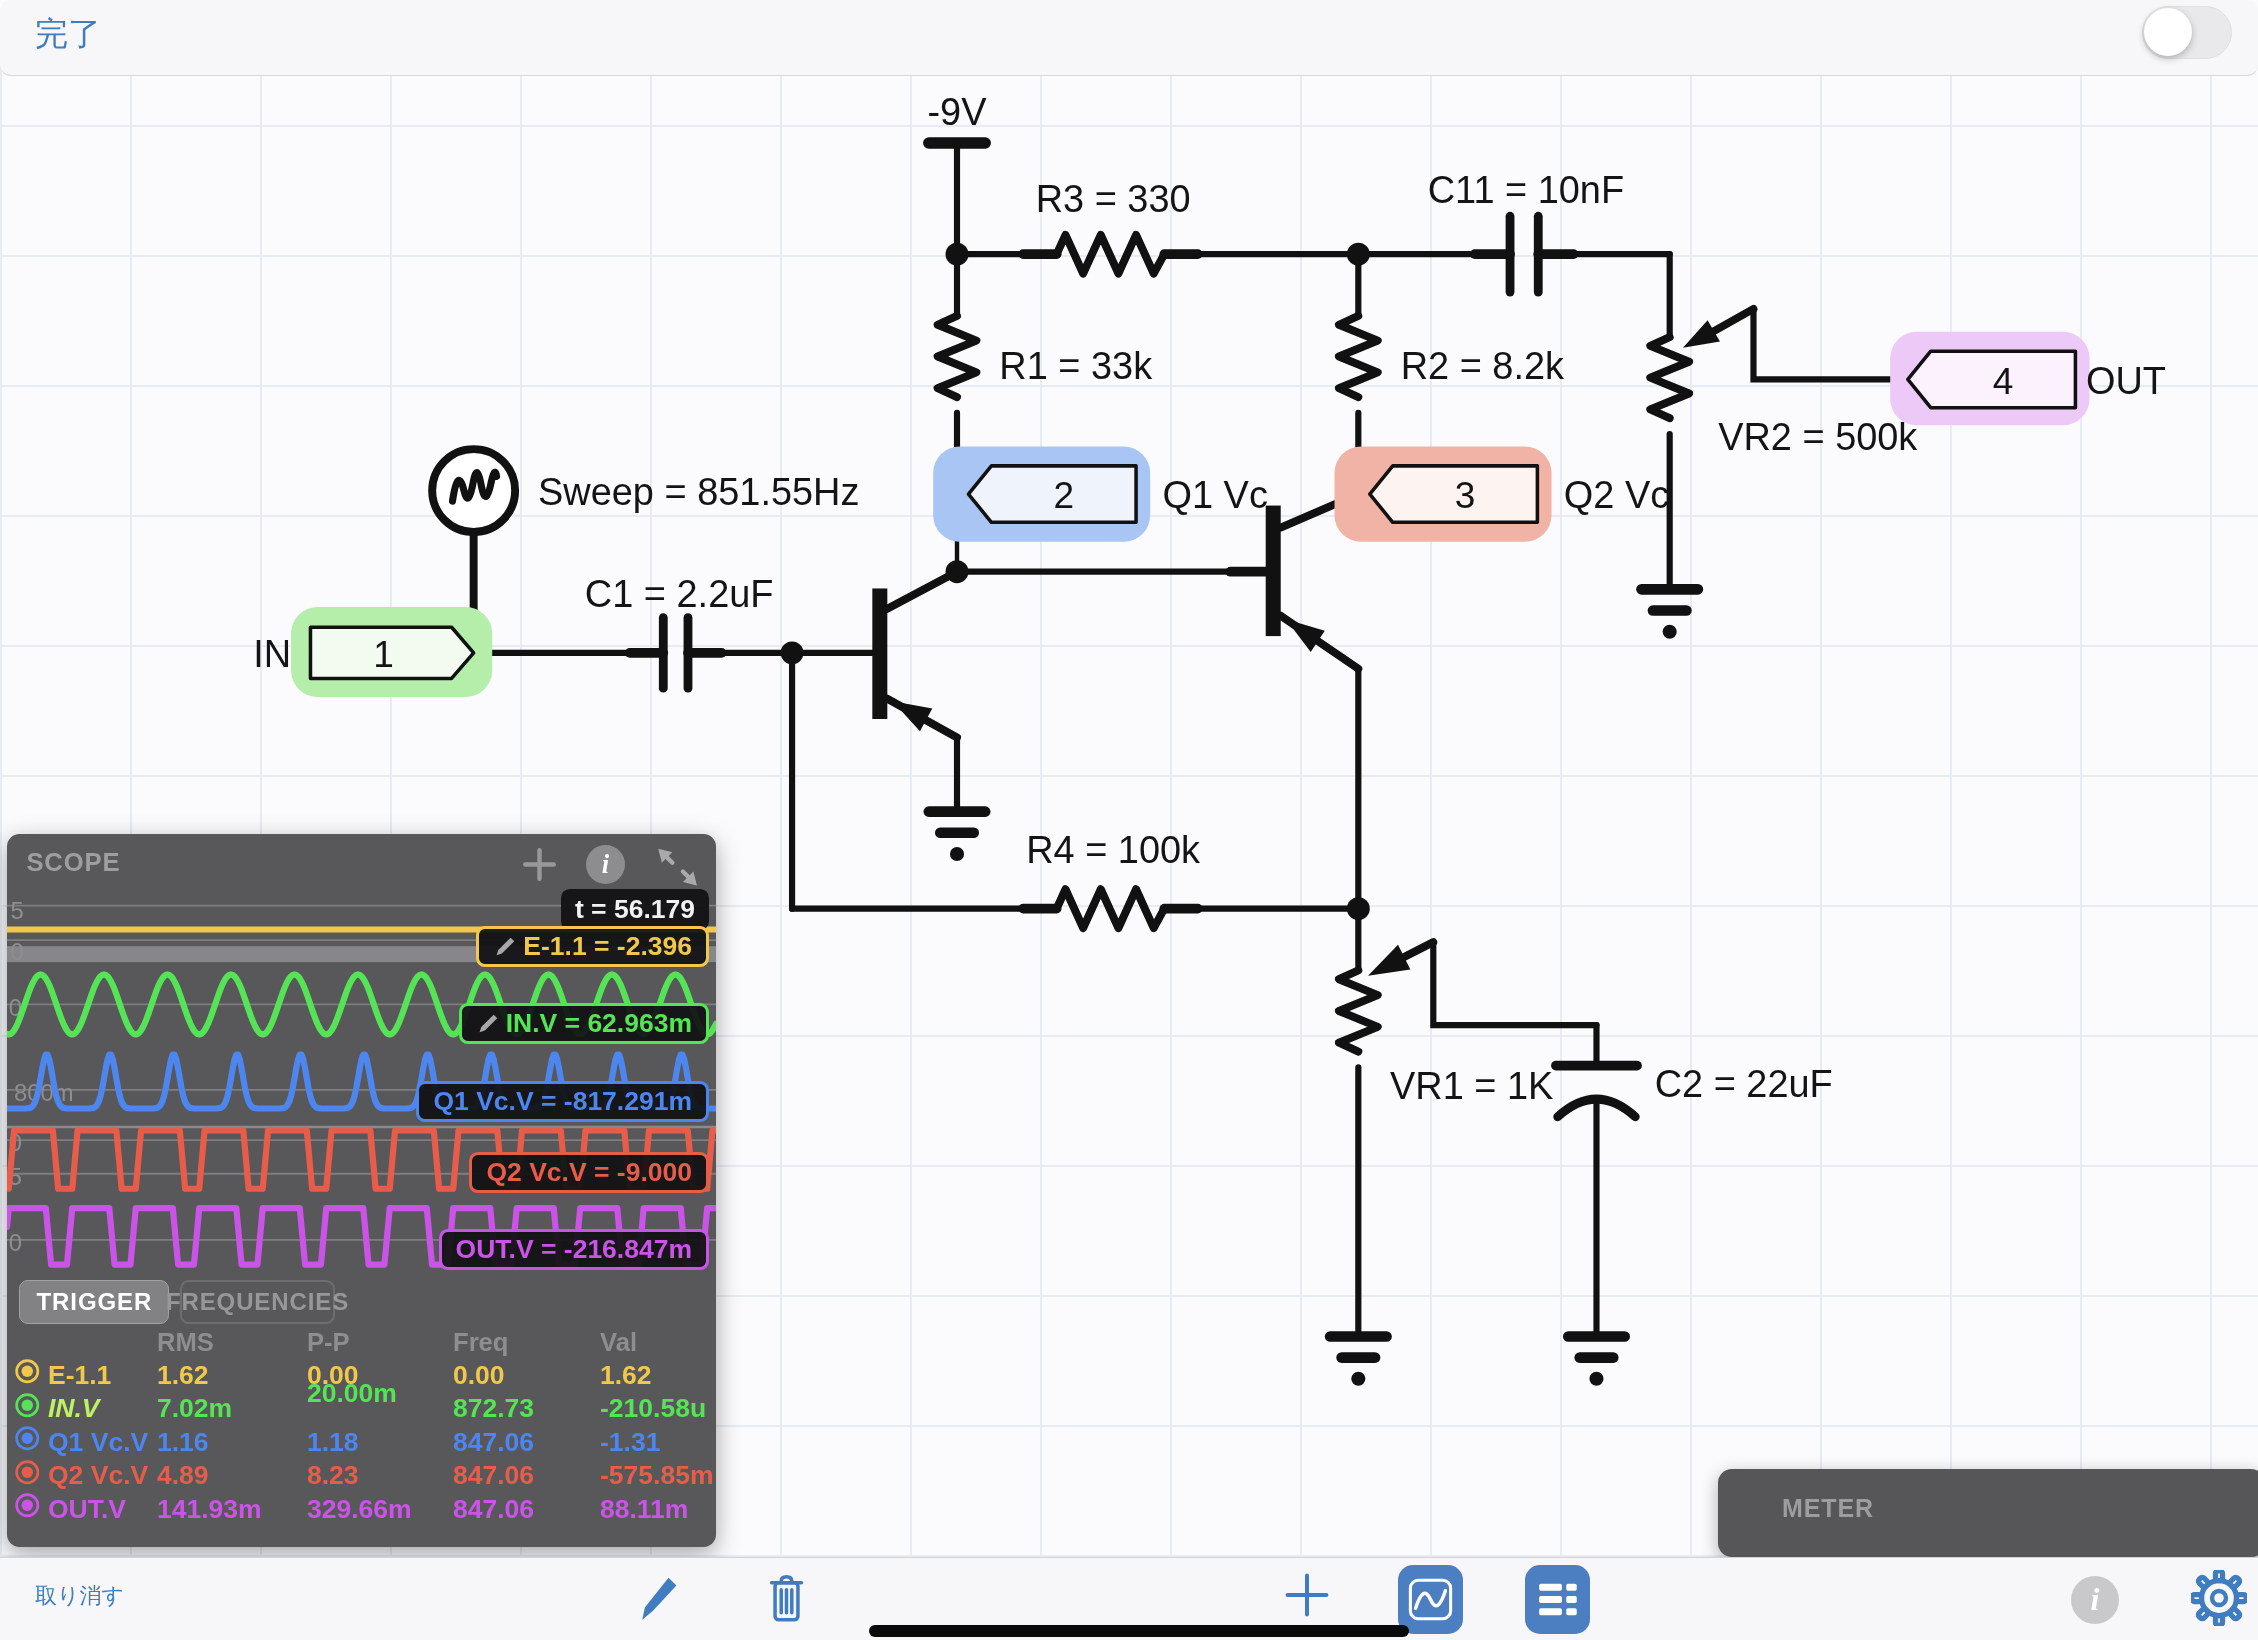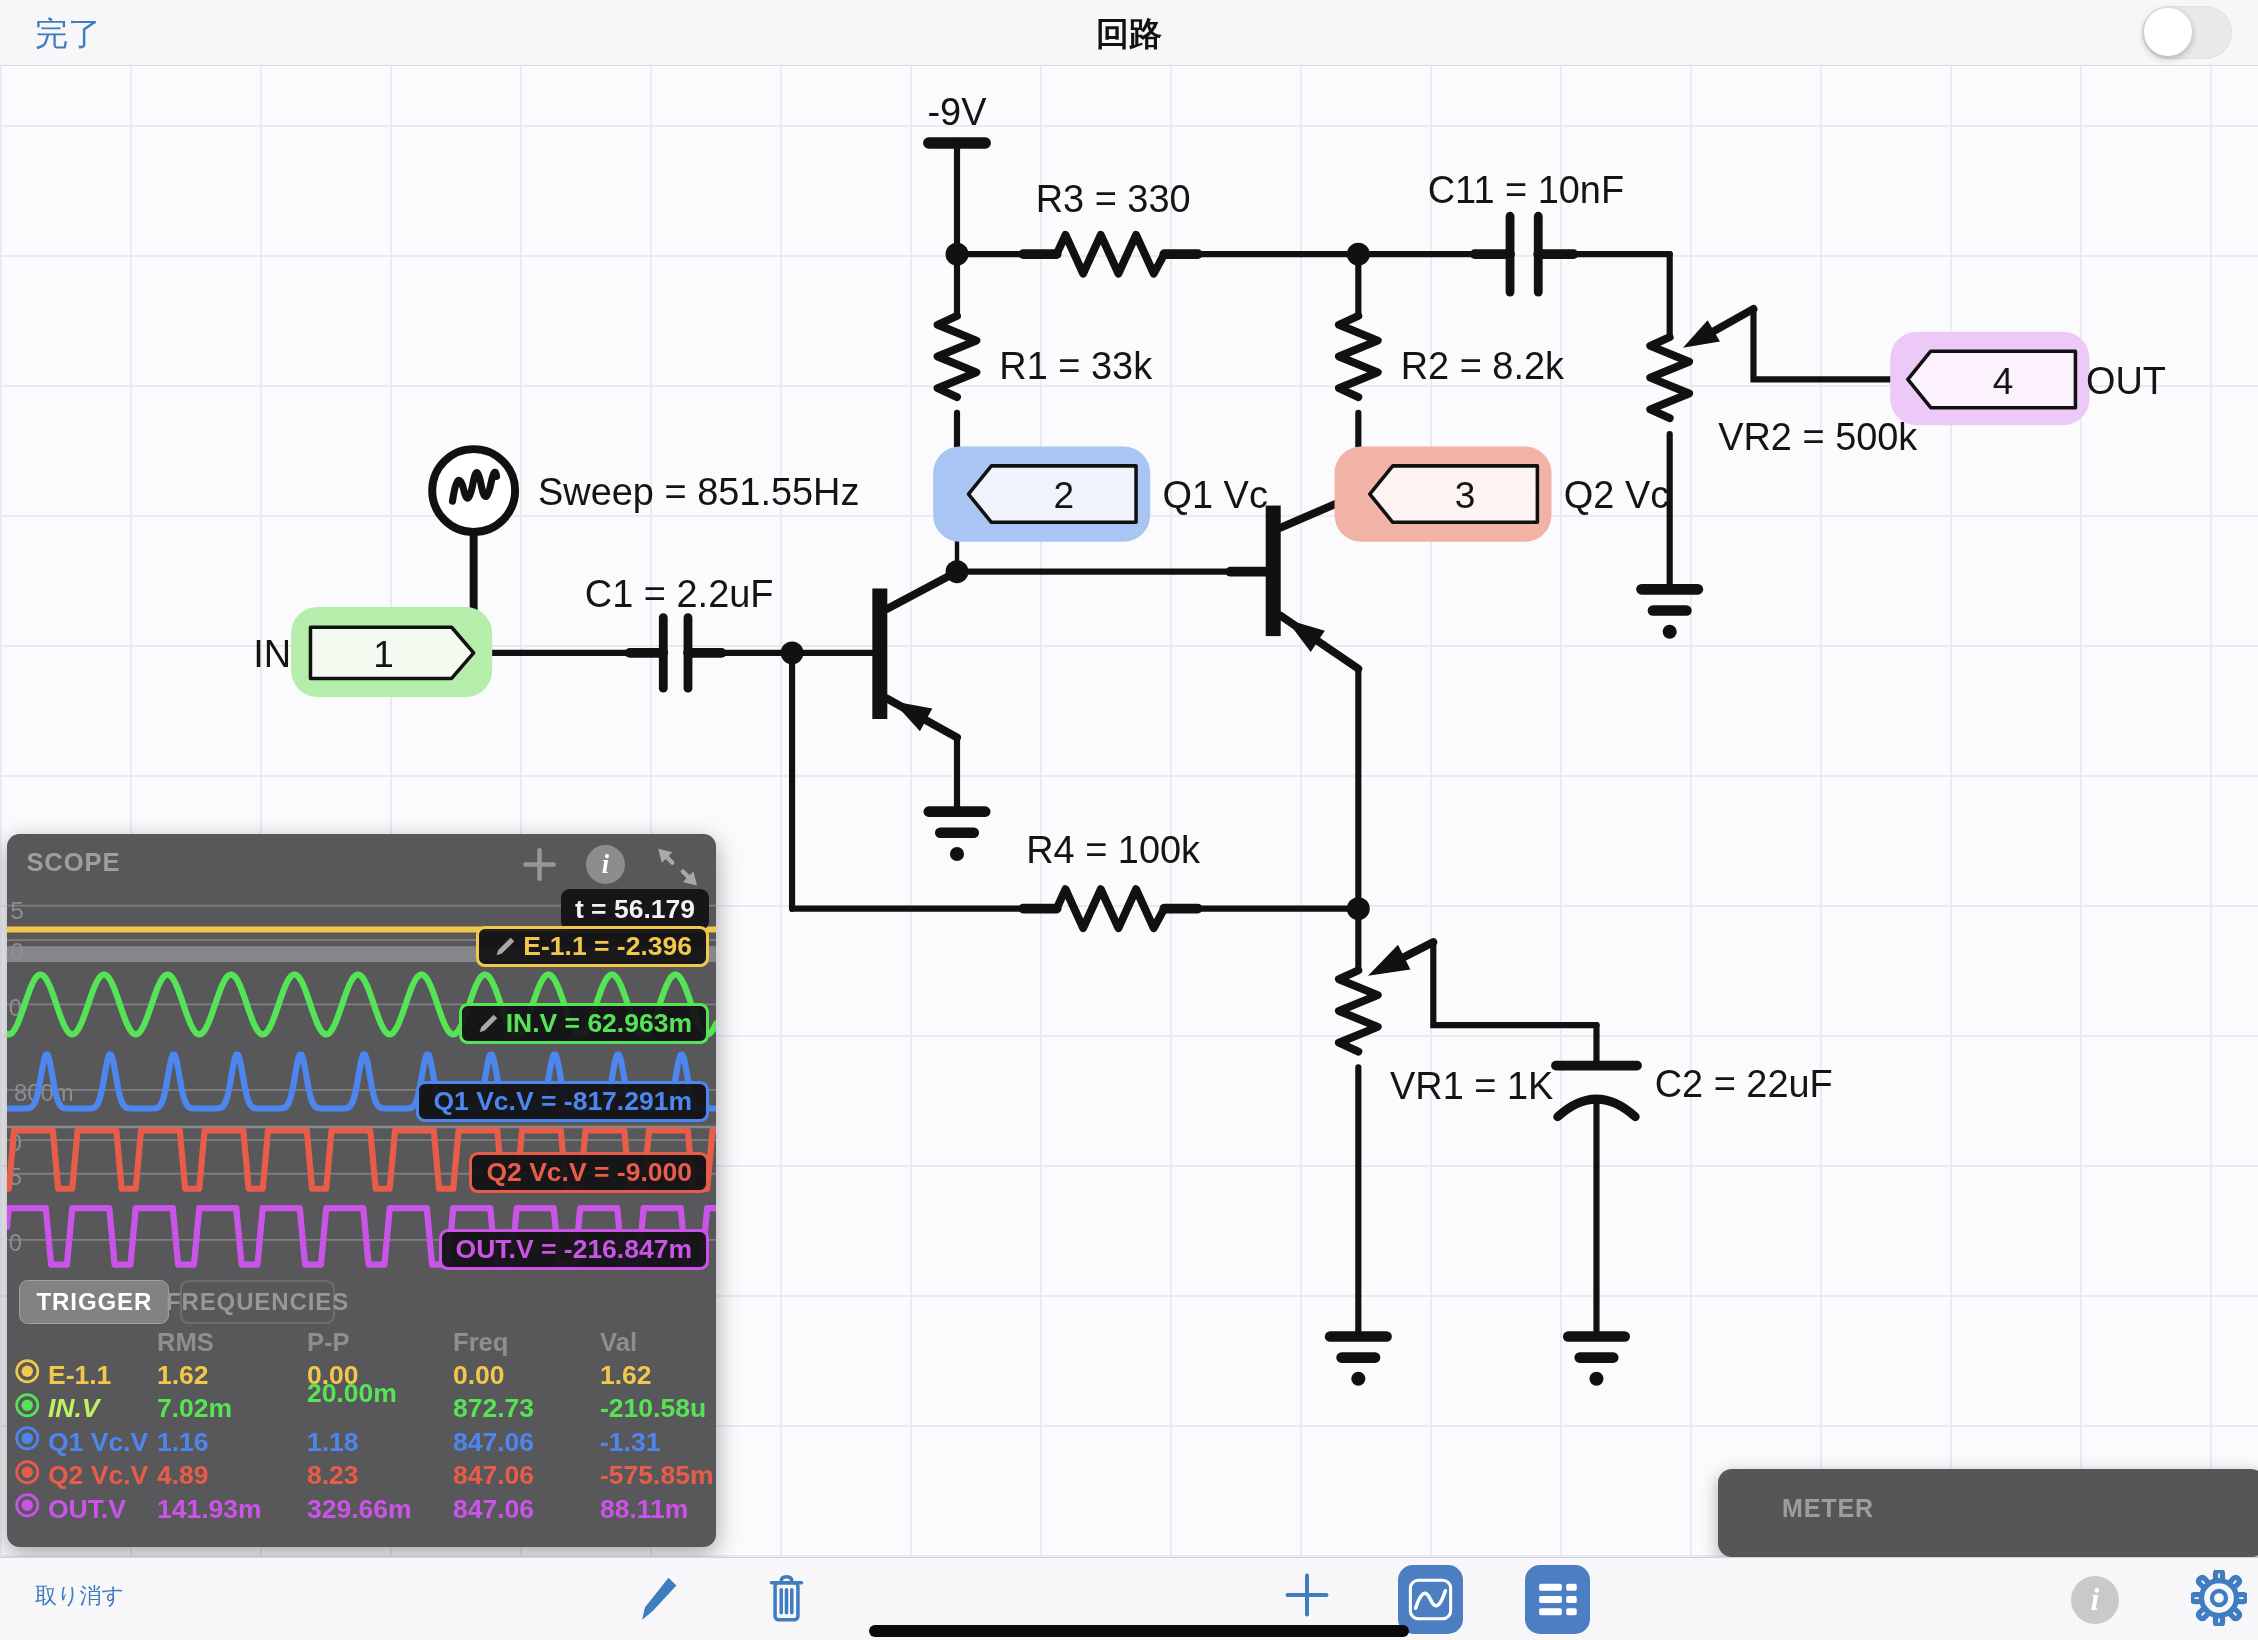--- a/index.html
+++ b/index.html
@@ -1,21 +1,21 @@
 <!DOCTYPE html>
 <html style="font-size:14px"><head>
 <meta charset="utf-8">
 <style>
   html,body{margin:0;padding:0;background:#fbfbfd;}
   *{box-sizing:border-box;}
   #screen{position:relative;width:2258px;height:1640px;overflow:hidden;
     font-family:"Liberation Sans",sans-serif;background:#fbfbfd;}
   
-  #topbar{position:absolute;left:0;top:0;width:2258px;height:66px;background:#f7f7f9;
-    border-bottom:1.8px solid #d9d9db;z-index:40;}
+  #topbar{position:absolute;left:0;top:0;width:2258px;height:76px;background:#f7f7f9;
+    border-bottom:1.8px solid #d9d9db;z-index:40;border-radius:11px;}
   #done-btn{position:absolute;left:35px;top:12.4px;font-size:33px;color:#3f7cc0;}
   #title{position:absolute;left:0;right:0;top:12.4px;text-align:center;font-size:33px;font-weight:bold;color:#111;}
   #toggle{position:absolute;right:26.5px;top:6.2px;width:90px;height:53px;border-radius:26.5px;
     background:#e9e9eb;border:1.8px solid #e0e0e2;}
   #toggle .knob{position:absolute;left:1.8px;top:0.9px;width:48px;height:48px;border-radius:50%;
     background:#fff;box-shadow:0 2.6px 7px rgba(0,0,0,.25);}
   
   #canvas{position:absolute;left:0;top:66px;width:2258px;height:1491px;
     background:
       repeating-linear-gradient(0deg,#e9ebf4 0 1.8px,transparent 1.8px 130px),
@@ -59,21 +59,20 @@
     font-family:"Liberation Serif",serif;font-style:italic;font-weight:bold;font-size:32px;color:#fff;}
   #home-indicator{position:absolute;left:869px;top:1625px;width:540px;height:11.5px;border-radius:6.2px;background:#0a0a0a;z-index:50;}
 </style>
 </head>
 <body>
 
 <div id="screen">
 
   <div id="topbar">
     <div id="done-btn">完了</div>
-    <div id="title">回路</div>
     <div id="toggle">
       <div class="knob"></div>
     </div>
   </div>
 
   <div id="canvas">
     <svg id="circuit-svg" viewBox="0 0 2560 1859">
       <g stroke="#111" fill="none" stroke-linecap="round">
 
         <g>

